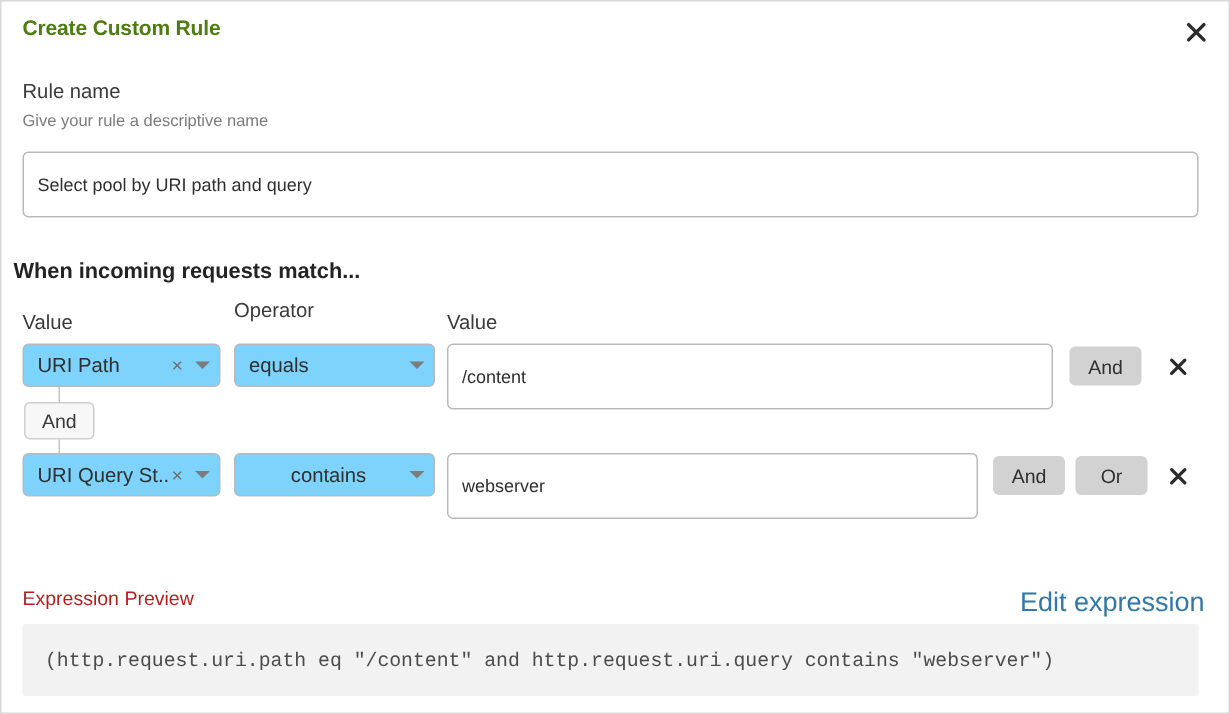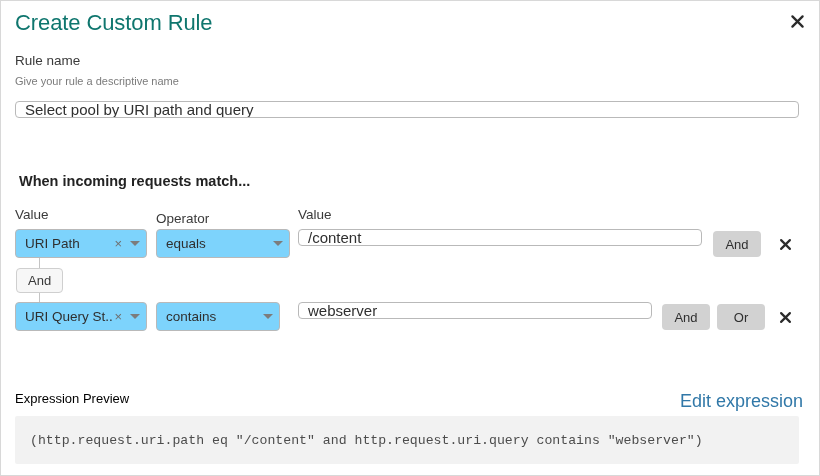--- a/index.html
+++ b/index.html
@@ -23,24 +23,24 @@
     background: #ffffff;
     border: 1px solid #d8d8d8;
     padding: 0 16px;
   }
 
   
   .dialog-title {
     position: absolute;
     left: 14px;
     top: 9px;
-    font-size: 22px;
-    font-weight: normal;
+    font-size: 14px;
+    font-weight: bold;
     letter-spacing: -0.1px;
-    color: #0f766e;
+    color: #4d7c0f;
   }
   .close-btn {
     position: absolute;
     right: 11px;
     top: 9px;
     width: 22px;
     height: 22px;
     display: flex;
     align-items: center;
     justify-content: center;
@@ -59,49 +59,49 @@
     position: absolute;
     font-size: 11px;
     color: #7b7b7b;
   }
   #rule-name-label { left: 14px; top: 52px; }
   #rule-name-sublabel { left: 14px; top: 74px; }
 
   .text-input {
     position: absolute;
     box-sizing: border-box;
-    height: 17px;
+    height: 44px;
     background: #ffffff;
     border: 1px solid #b9b9b9;
     border-radius: 4px;
     font-family: "Liberation Sans", sans-serif;
-    font-size: 15px;
+    font-size: 12px;
     color: #2f2f2f;
     padding: 0 9px;
     outline: none;
   }
   #rule-name-input {
     left: 14px;
     top: 100px;
     width: 784px;
   }
 
   
   .section-heading {
     position: absolute;
-    left: 18px;
+    left: 8px;
     top: 172px;
     font-size: 14.5px;
     font-weight: bold;
     color: #232323;
   }
 
   
   #col-field  { left: 14px;  top: 206px; }
-  #col-operator { left: 155px; top: 210px; }
+  #col-operator { left: 155px; top: 198px; }
   #col-value  { left: 297px; top: 206px; }
 
   
   .select-box {
     position: absolute;
     box-sizing: border-box;
     height: 29px;
     background: #7dd3fc;
     border: 1px solid #b9b9b9;
     border-radius: 4px;
@@ -194,21 +194,21 @@
     color: #3a3a3a;
     cursor: pointer;
   }
 
   
   #expr-preview-label {
     position: absolute;
     left: 14px;
     top: 390px;
     font-size: 13px;
-    color: #000000;
+    color: #b91c1c;
   }
   #edit-expression-link {
     position: absolute;
     right: 16px;
     top: 390px;
     font-size: 18px;
     color: #3178a8;
     text-decoration: none;
     cursor: pointer;
   }
@@ -284,21 +284,21 @@
   <div class="connector-line" style="top:292px; height:9px;"></div>
 
   <div class="select-box" style="left:14px; top:301px; width:132px;">
     <span class="select-text">URI Query St...</span>
     <span class="select-clear">×</span>
     <span class="select-caret">
       <span class="caret-glyph"></span>
     </span>
   </div>
 
-  <div class="select-box" style="left:155px; top:301px; width:124px;">
+  <div class="select-box" style="left:155px; top:301px; width:134px;text-align:center;">
     <span class="select-text">contains</span>
     <span class="select-caret">
       <span class="caret-glyph"></span>
     </span>
   </div>
 
   <input class="text-input" type="text" style="left: 297px; top: 301px; width: 354px;" value="webserver">
 
   <button class="chip-btn" style="left:661px; top:303px;">And</button>
 

